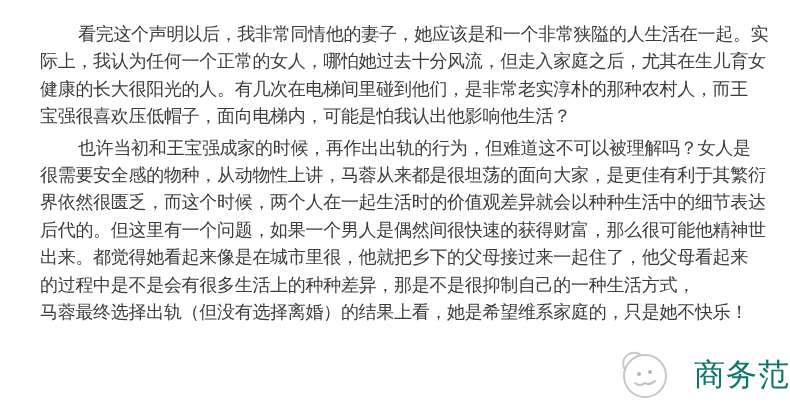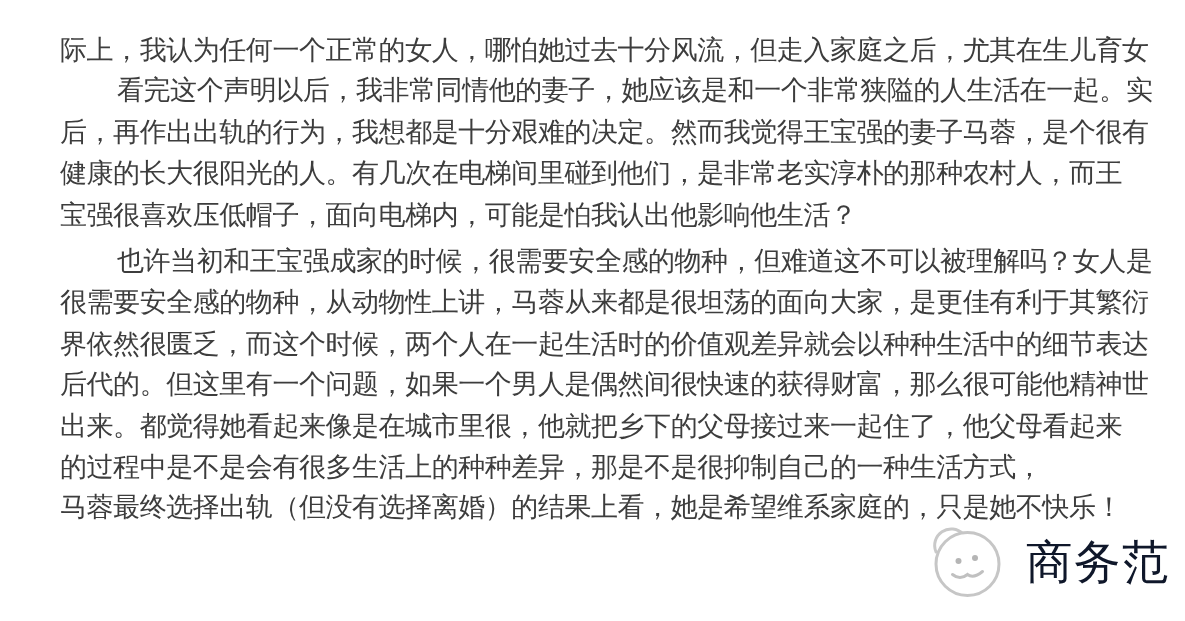--- a/index.html
+++ b/index.html
@@ -28,41 +28,40 @@
     position: absolute;
     left: 612px; top: 346px;
     width: 180px; height: 58px;
     display: flex;
     align-items: center;
     z-index: 5;
     pointer-events: none;
   }
   .watermark-icon { flex: 0 0 auto; }
   .watermark-label {
-    margin-left: 14px;
+    margin-left: 24px;
     font-family: "Liberation Serif", serif;
     font-size: 31px;
-    color: #0f172a;
+    color: #0f766e;
     letter-spacing: 1px;
     white-space: nowrap;
   }
 </style>
 </head>
 <body>
 
 <div class="article">
   <div class="paragraph">
+    <div class="line first">看完这个声明以后，我非常同情他的妻子，她应该是和一个非常狭隘的人生活在一起。实</div>
     <div class="line">际上，我认为任何一个正常的女人，哪怕她过去十分风流，但走入家庭之后，尤其在生儿育女</div>
-    <div class="line first">看完这个声明以后，我非常同情他的妻子，她应该是和一个非常狭隘的人生活在一起。实</div>
-    <div class="line">后，再作出出轨的行为，我想都是十分艰难的决定。然而我觉得王宝强的妻子马蓉，是个很有</div>
     <div class="line">健康的长大很阳光的人。有几次在电梯间里碰到他们，是非常老实淳朴的那种农村人，而王</div>
     <div class="line">宝强很喜欢压低帽子，面向电梯内，可能是怕我认出他影响他生活？</div>
   </div>
   <div class="paragraph">
-    <div class="line first">也许当初和王宝强成家的时候，很需要安全感的物种，但难道这不可以被理解吗？女人是</div>
+    <div class="line first">也许当初和王宝强成家的时候，再作出出轨的行为，但难道这不可以被理解吗？女人是</div>
     <div class="line">很需要安全感的物种，从动物性上讲，马蓉从来都是很坦荡的面向大家，是更佳有利于其繁衍</div>
     <div class="line">界依然很匮乏，而这个时候，两个人在一起生活时的价值观差异就会以种种生活中的细节表达</div>
     <div class="line">后代的。但这里有一个问题，如果一个男人是偶然间很快速的获得财富，那么很可能他精神世</div>
     <div class="line">出来。都觉得她看起来像是在城市里很，他就把乡下的父母接过来一起住了，他父母看起来</div>
     <div class="line">的过程中是不是会有很多生活上的种种差异，那是不是很抑制自己的一种生活方式，</div>
     <div class="line">马蓉最终选择出轨（但没有选择离婚）的结果上看，她是希望维系家庭的，只是她不快乐！</div>
   </div>
 </div>
 
 <div class="watermark">

